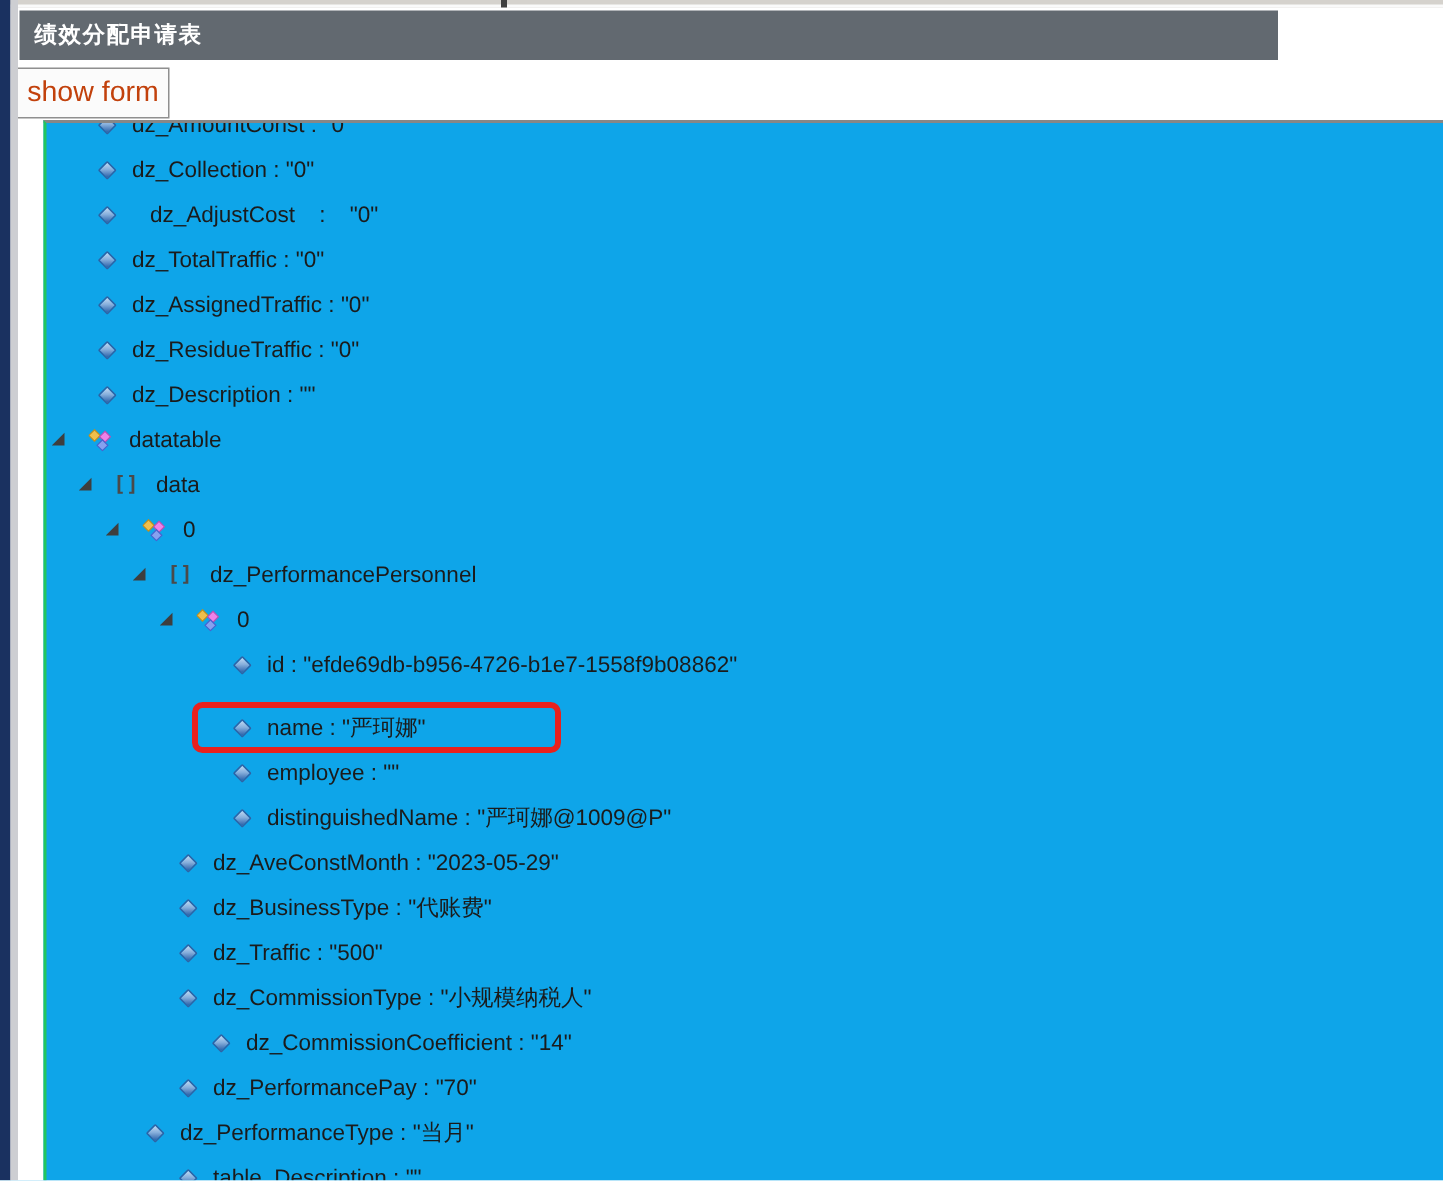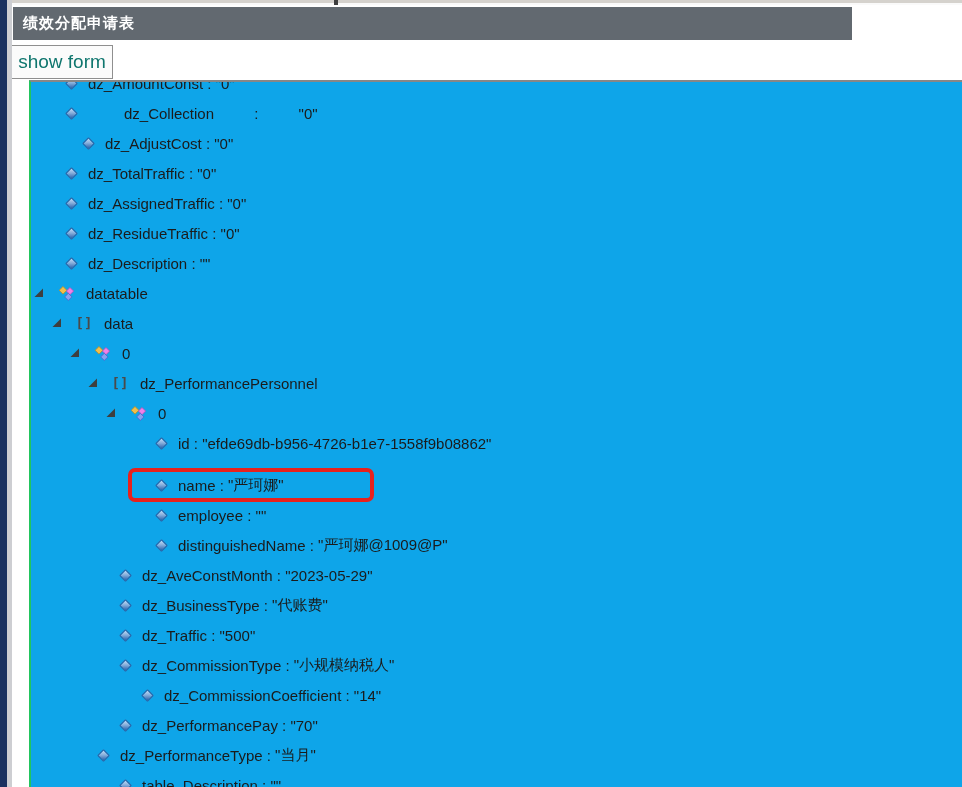--- a/index.html
+++ b/index.html
@@ -15,21 +15,21 @@
   .left-gray { position:absolute; left:7px; top:0; width:5px; height:787px; background:#cdced2; z-index:7; }
 
   
   .titlebar { position:absolute; left:13px; top:7px; width:839px; height:33px; background:#626970;
               display:flex; align-items:center; padding-left:10px; }
   .titlebar .title { color:#ffffff; font-size:15px; font-weight:bold; letter-spacing:1px; }
 
   
   .show-form-btn { position:absolute; left:11px; top:45px; width:102px; height:34px;
                    background:#fbfbfb; border:1px solid #8f8f8f; font-family:inherit;
-                   font-size:19px; color:#0f766e; text-align:center; cursor:pointer; }
+                   font-size:19px; color:#c2410c; text-align:center; cursor:pointer; }
 
   
   .tree-panel { position:absolute; left:29px; top:80px; width:933px; height:707px;
                 border-top:2px solid #878787; border-left:2px solid #22c55e;
                 background:#0ea5e9; overflow:hidden; }
   .rows { margin-top:-14px; }
 
   .tree-row { position:relative; height:30px; display:flex; align-items:center;
               font-size:15px; color:#1b1b1b; white-space:pre; }
   .expander-box { width:24px; display:flex; align-items:center; flex:none; }
@@ -57,22 +57,22 @@
 
   <div class="titlebar">
     <span class="title">绩效分配申请表</span>
   </div>
 
   <button class="show-form-btn">show form</button>
 
   <div class="tree-panel">
     <div class="rows" id="rows">
         <div class="tree-row" style="padding-left: 32px;"><span class="icon-box leaf"><span class="diamond"></span></span><span class="node-key">dz_AmountConst</span><span class="kv-sep"> : </span><span class="node-value">"0"</span></div>
-        <div class="tree-row" style="padding-left: 32px; gap: 36px;"><span class="icon-box leaf"><span class="diamond"></span></span><span class="node-key">dz_Collection</span><span class="kv-sep"> : </span><span class="node-value">"0"</span></div>
-        <div class="tree-row" style="padding-left: 49px;"><span class="icon-box leaf"><span class="diamond"></span></span><span class="node-key">dz_AdjustCost</span><span class="kv-sep"> : </span><span class="node-value">"0"</span></div>
+        <div class="tree-row" style="padding-left: 32px;"><span class="icon-box leaf"><span class="diamond"></span></span><span class="node-key">dz_Collection</span><span class="kv-sep"> : </span><span class="node-value">"0"</span></div>
+        <div class="tree-row" style="padding-left: 32px; gap: 12px;"><span class="icon-box leaf"><span class="diamond"></span></span><span class="node-key">dz_AdjustCost</span><span class="kv-sep"> : </span><span class="node-value">"0"</span></div>
         <div class="tree-row" style="padding-left: 32px;"><span class="icon-box leaf"><span class="diamond"></span></span><span class="node-key">dz_TotalTraffic</span><span class="kv-sep"> : </span><span class="node-value">"0"</span></div>
         <div class="tree-row" style="padding-left: 32px;"><span class="icon-box leaf"><span class="diamond"></span></span><span class="node-key">dz_AssignedTraffic</span><span class="kv-sep"> : </span><span class="node-value">"0"</span></div>
         <div class="tree-row" style="padding-left: 32px;"><span class="icon-box leaf"><span class="diamond"></span></span><span class="node-key">dz_ResidueTraffic</span><span class="kv-sep"> : </span><span class="node-value">"0"</span></div>
         <div class="tree-row" style="padding-left: 32px;"><span class="icon-box leaf"><span class="diamond"></span></span><span class="node-key">dz_Description</span><span class="kv-sep"> : </span><span class="node-value">""</span></div>
         <div class="tree-row" style="padding-left: 3px;"><span class="expander-box"><svg width="10" height="10" viewBox="0 0 10 10">
               <polygon points="9,0.5 9,9 0.5,9" fill="#3e3e3e"></polygon>
             </svg></span><span class="icon-box"><svg width="15" height="15" viewBox="0 0 15 15">
               <polygon points="4,0.5 7.8,4.3 4,8.1 0.2,4.3" fill="#f1bf4b" stroke="#bb8f22" stroke-width="0.8"></polygon>
               <polygon points="11,1.5 14.6,5.1 11,8.7 7.4,5.1" fill="#ef82e8" stroke="#b84fb4" stroke-width="0.8"></polygon>
               <polygon points="9.3,7.3 12.9,10.9 9.3,14.5 5.7,10.9" fill="#86a1ef" stroke="#4763cf" stroke-width="0.8"></polygon>

